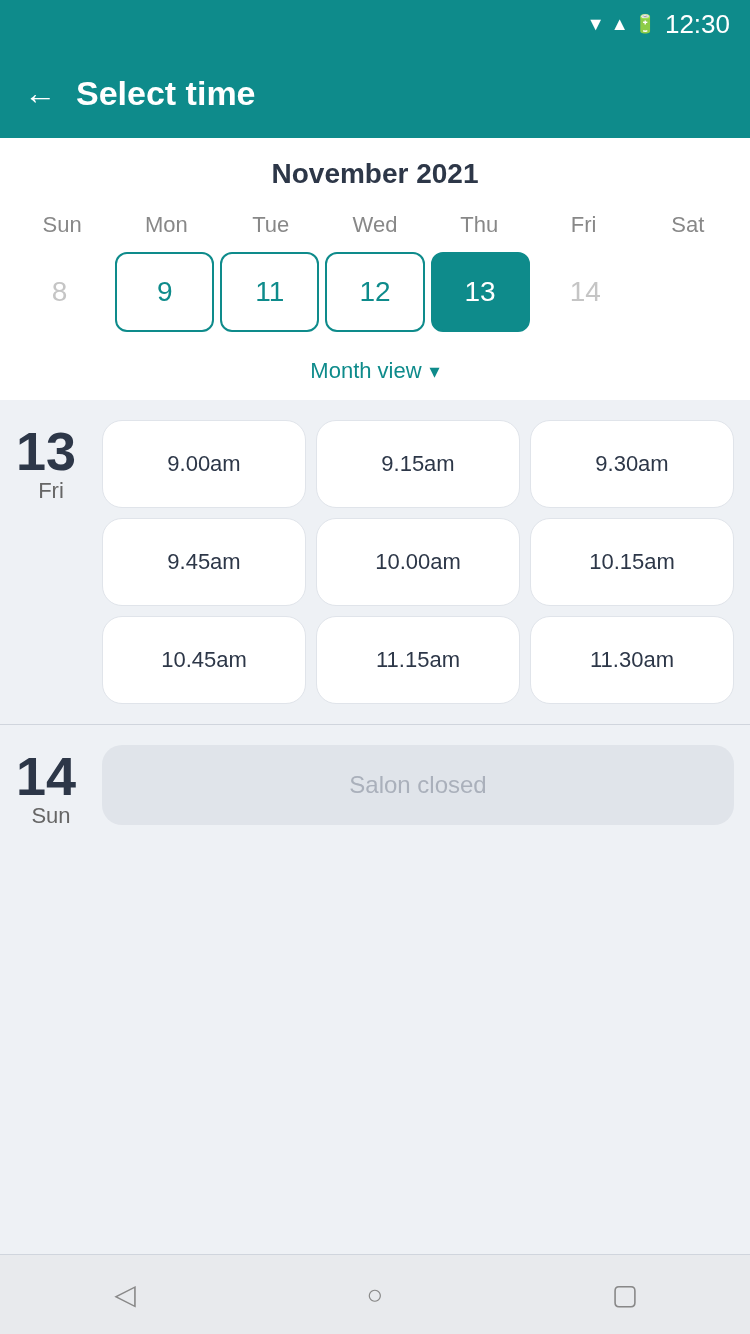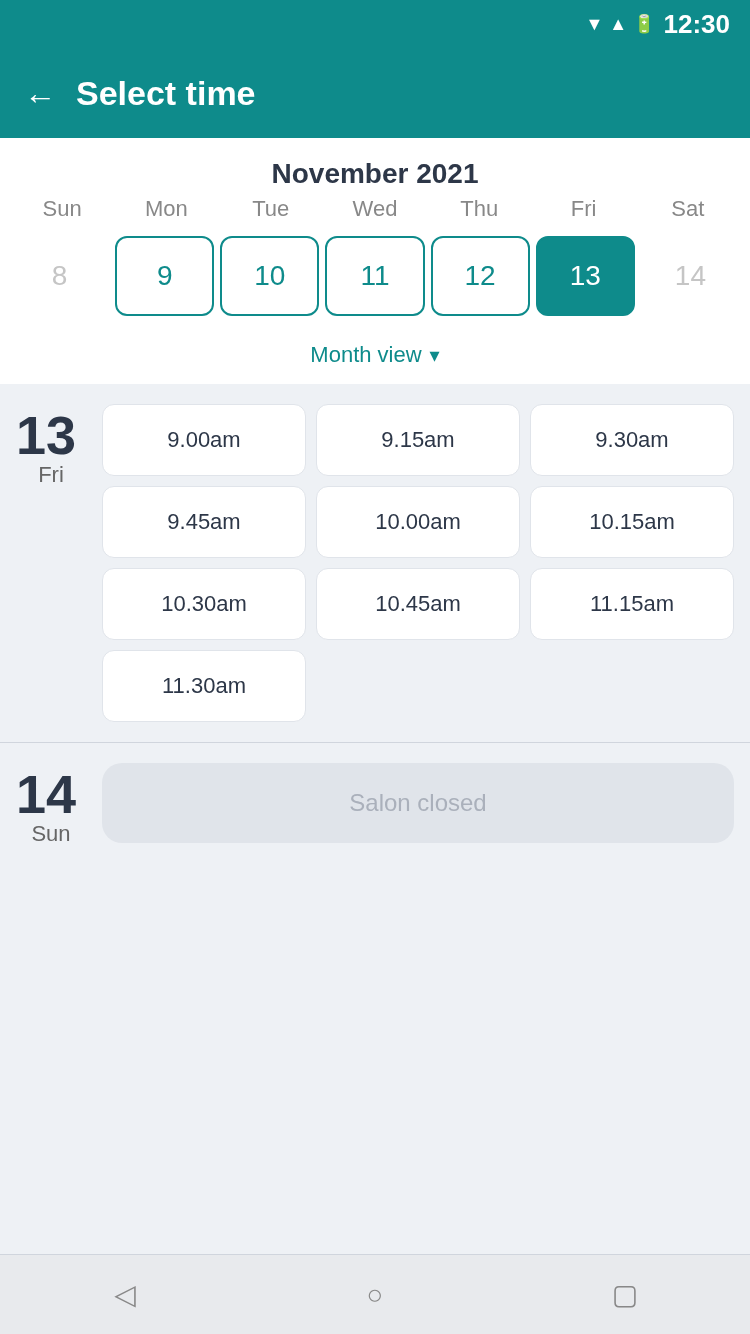--- a/index.html
+++ b/index.html
@@ -24,21 +24,21 @@
       gap: 8px;
     }
     .status-icons {
       display: flex;
       align-items: center;
       gap: 6px;
     }
     .status-time {
       color: white;
       font-size: 26px;
-      font-weight: 700;
+      font-weight: 400;
     }
     .status-icon-wifi, .status-icon-signal, .status-icon-battery {
       color: white;
       font-size: 18px;
     }
 
     
     .header {
       background: #0e8b8b;
       height: 90px;
@@ -62,20 +62,21 @@
     
     .calendar-section {
       background: white;
       padding: 20px 0 0 0;
     }
     .month-title {
       text-align: center;
       font-size: 28px;
       font-weight: 600;
       color: #2d3748;
+      margin-bottom: 16px;
     }
     .day-headers {
       display: grid;
       grid-template-columns: repeat(7, 1fr);
       text-align: center;
       padding: 0 10px;
     }
     .day-header {
       font-size: 22px;
       color: #888;
@@ -166,22 +167,22 @@
       text-align: center;
     }
     .time-grid {
       flex: 1;
       display: grid;
       grid-template-columns: repeat(3, 1fr);
       gap: 10px;
     }
     .time-slot {
       background: white;
-      border-radius: 12px;
-      height: 72px;
+      border-radius: 20px;
+      height: 88px;
       display: flex;
       align-items: center;
       justify-content: center;
       font-size: 22px;
       color: #2d3748;
       cursor: pointer;
       border: 1px solid #e0e4ea;
     }
     .salon-closed-box {
       flex: 1;
@@ -243,21 +244,20 @@
     <div class="day-header">Tue</div>
     <div class="day-header">Wed</div>
     <div class="day-header">Thu</div>
     <div class="day-header">Fri</div>
     <div class="day-header">Sat</div>
   </div>
 
   <div class="calendar-days">
     <div class="cal-day inactive">8</div>
     <div class="cal-day active">9</div>
-    <div class="cal-day active">10</div>
     <div class="cal-day active">11</div>
     <div class="cal-day active">12</div>
     <div class="cal-day selected">13</div>
     <div class="cal-day inactive">14</div>
   </div>
 
   <div class="month-view-row">
     <span class="month-view-label">Month view</span>
     <span class="month-view-chevron">▾</span>
   </div>
@@ -271,21 +271,20 @@
         <div class="day-number">13</div>
         <div class="day-name">Fri</div>
       </div>
       <div class="time-grid">
         <div class="time-slot">9.00am</div>
         <div class="time-slot">9.15am</div>
         <div class="time-slot">9.30am</div>
         <div class="time-slot">9.45am</div>
         <div class="time-slot">10.00am</div>
         <div class="time-slot">10.15am</div>
-        <div class="time-slot">10.30am</div>
         <div class="time-slot">10.45am</div>
         <div class="time-slot">11.15am</div>
         <div class="time-slot">11.30am</div>
       </div>
     </div>
   </div>
 
   <div class="day-section">
     <div class="day-section-inner">
       <div class="day-number-block">

